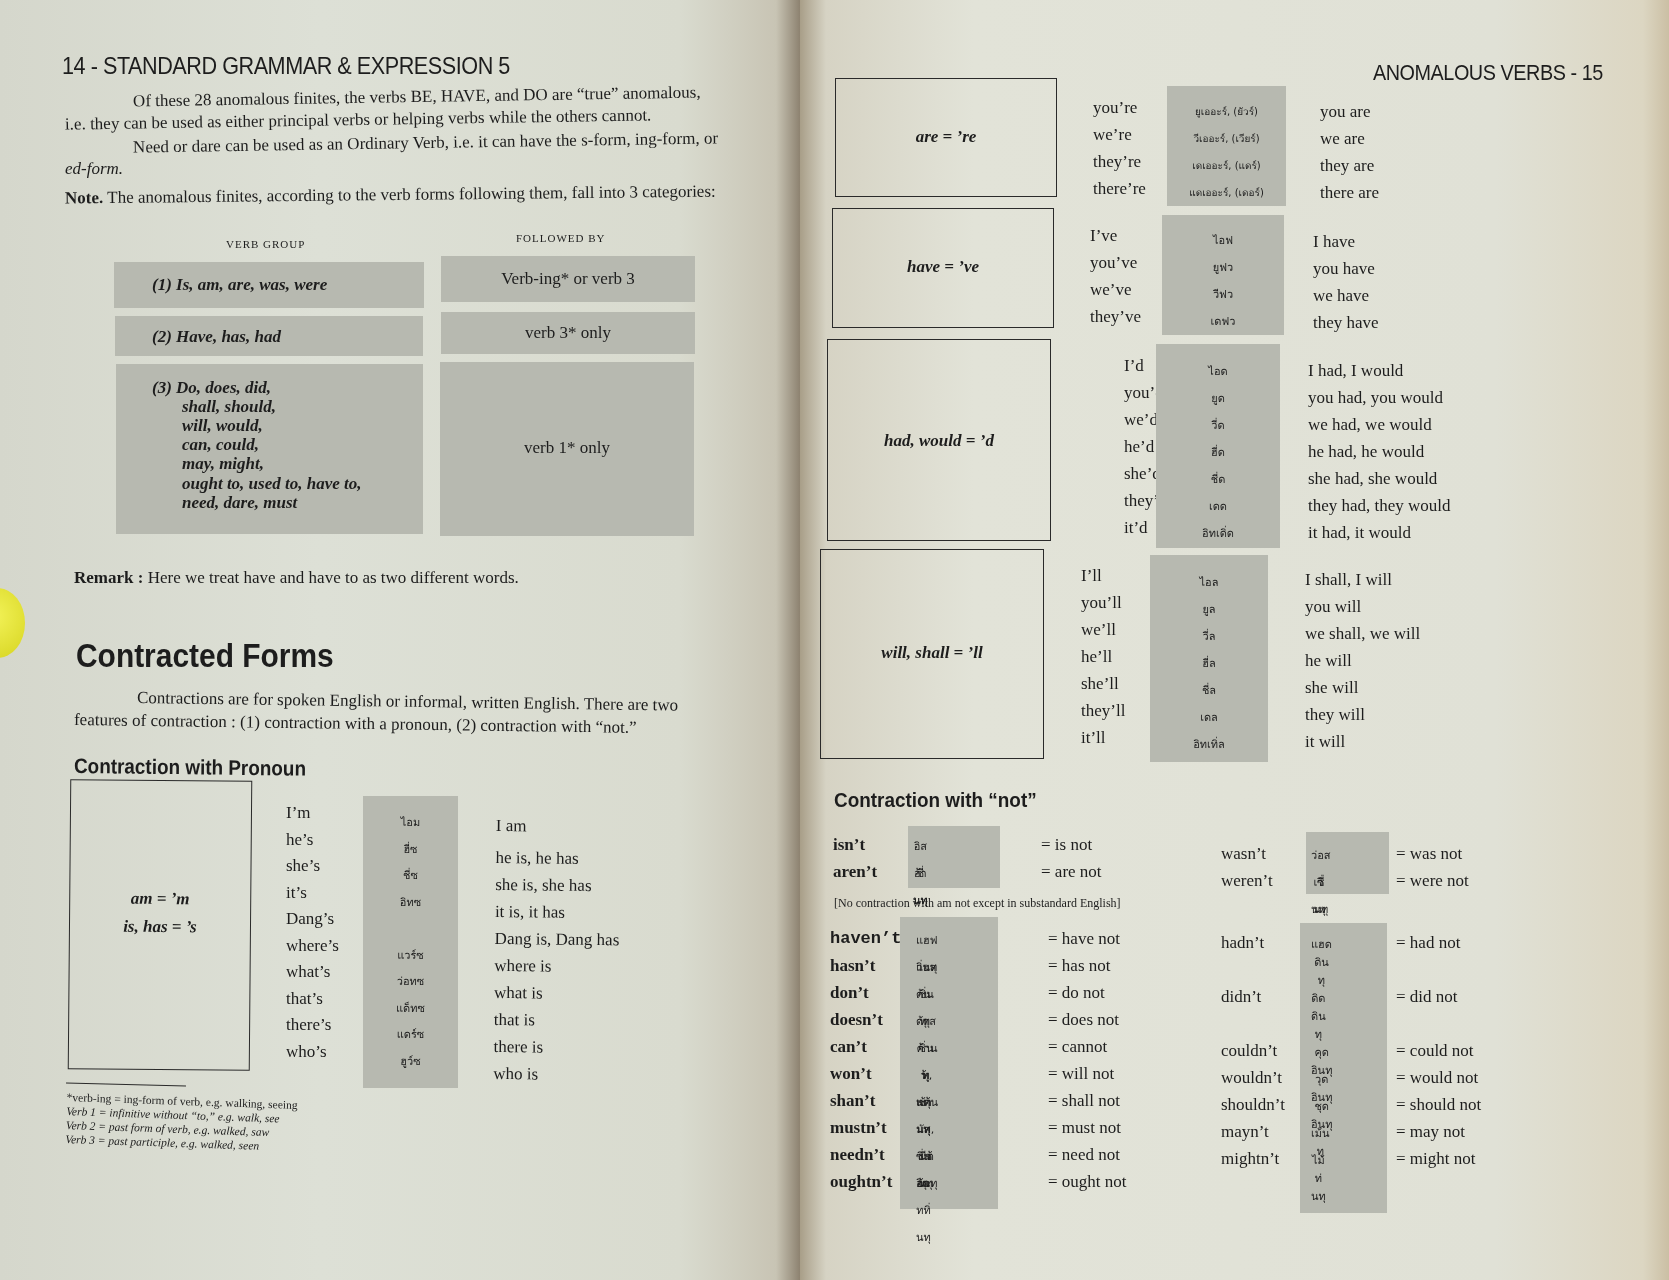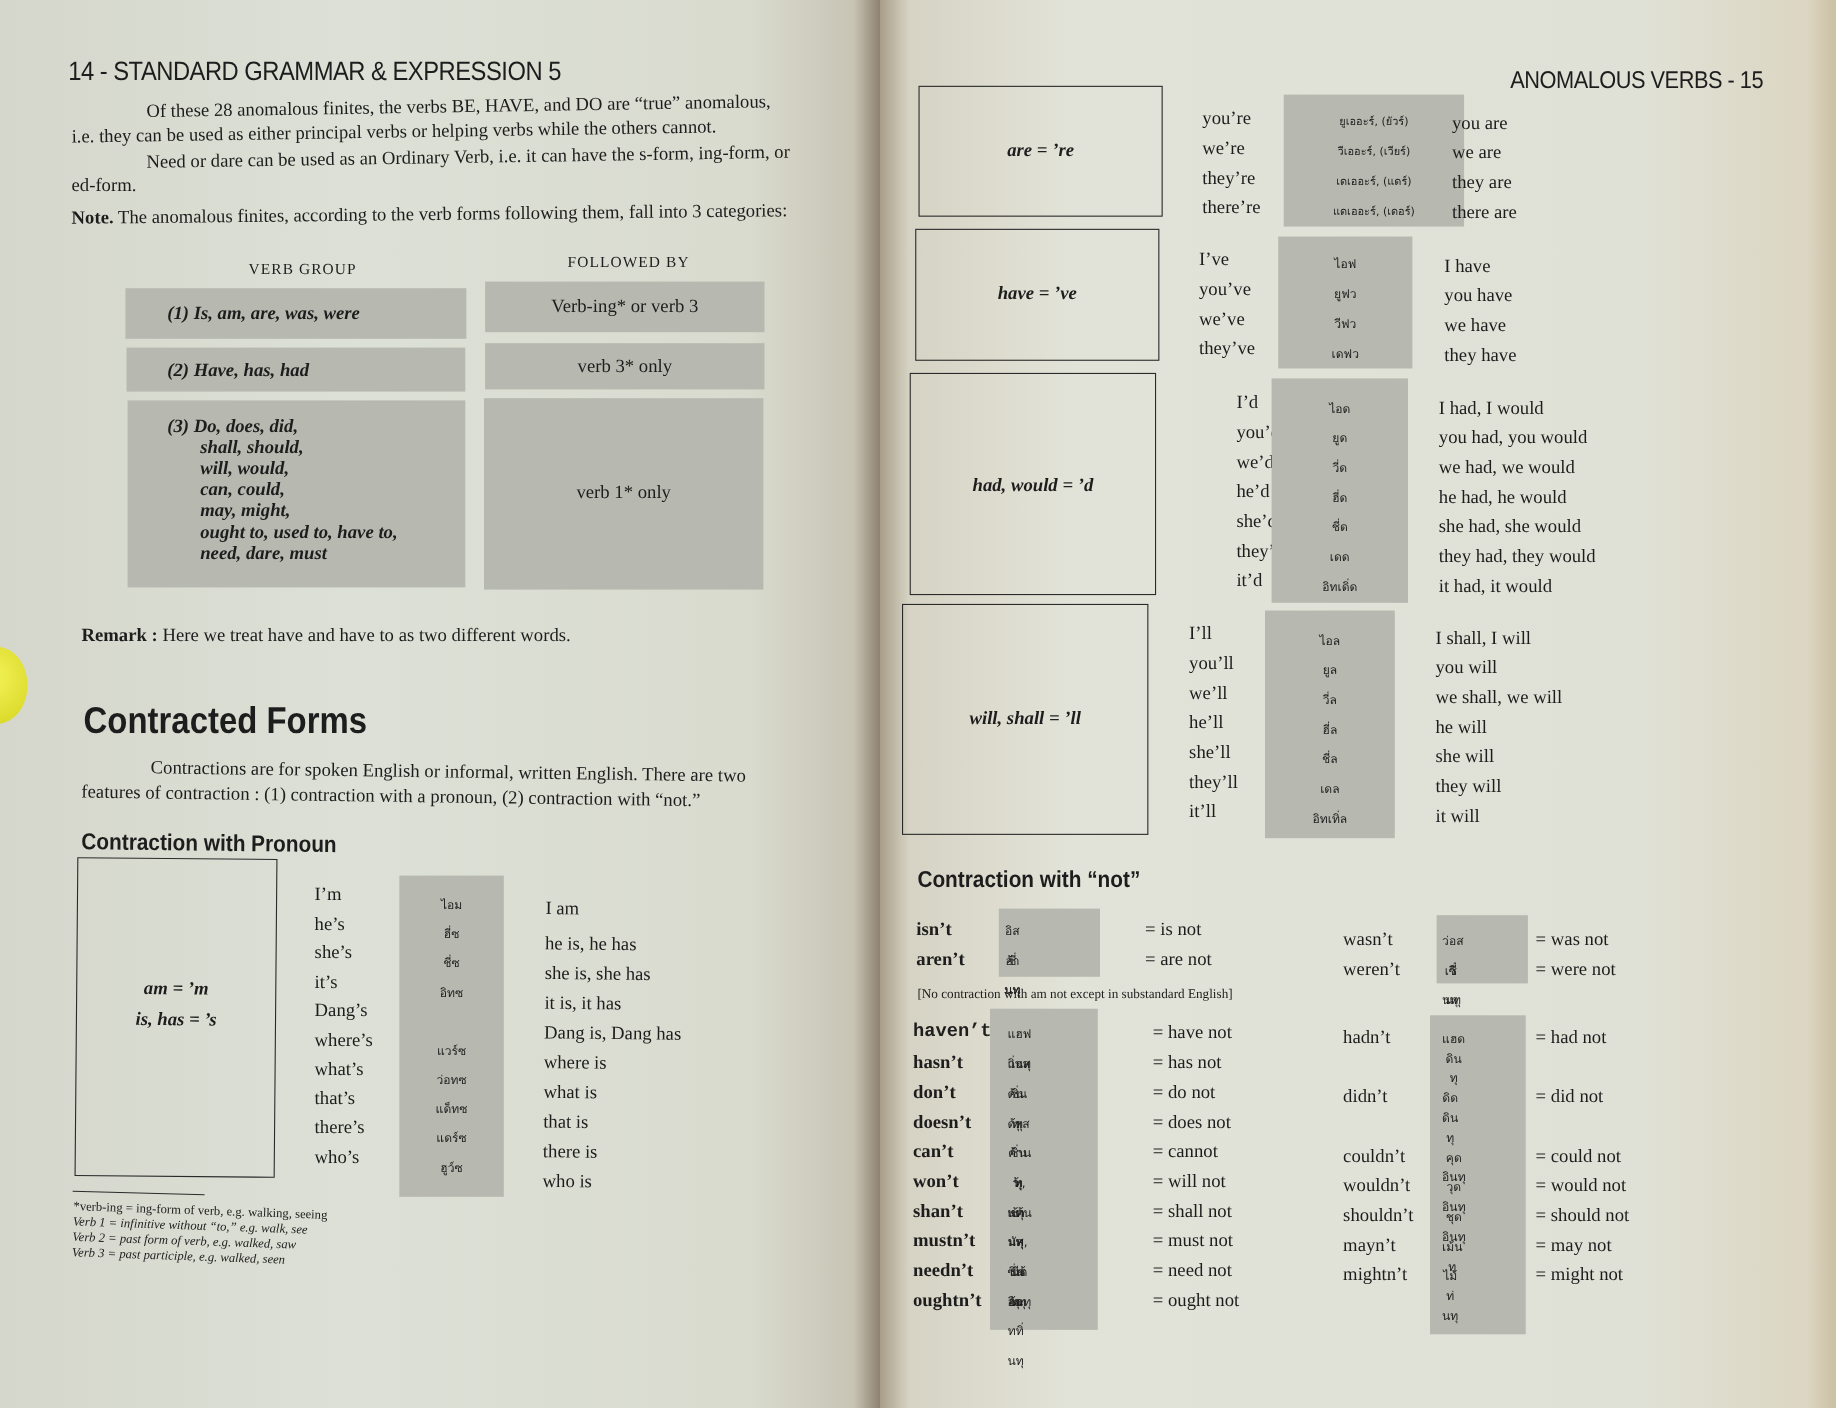--- a/index.html
+++ b/index.html
@@ -20,21 +20,21 @@
   }
   .abs { position:absolute; }
   .sans { font-family:"Liberation Sans", "DejaVu Sans", sans-serif; }
   .yellow-tab {
     position:absolute; left:-30px; top:588px; width:55px; height:70px;
     border-radius:50%; background:radial-gradient(circle at 40% 40%,#f3f35a,#d6d41f);
   }
   .running-head { font-size:24px; letter-spacing:-0.5px; transform:scaleX(0.9); transform-origin:left; }
   .para { font-size:17px; line-height:24px; white-space:nowrap; }
   .shade { background:#b7b9b0; }
-  .vg-head { font-size:14px; letter-spacing:1px; }
+  .vg-head { font-size:11px; letter-spacing:1px; }
   .vg-cell { position:absolute; font-size:17px; font-style:italic; font-weight:bold; }
   .fb-cell { position:absolute; font-size:17px; text-align:center; }
   .h1 { font-size:34px; font-weight:bold; transform:scaleX(0.88); transform-origin:left; }
   .h2 { font-size:21px; font-weight:bold; transform:scaleX(0.9); transform-origin:left; }
   .box { position:absolute; border:1.5px solid #2a2a2a; }
   .box-label { position:absolute; left:0; right:0; text-align:center; font-size:17px; font-style:italic; font-weight:bold; }
   .col { position:absolute; font-size:17px; }
   .col div { white-space:nowrap; }
   .thai { font-family:"DejaVu Sans", sans-serif; font-size:11px; text-align:center; }
   .footnote { font-size:11.5px; line-height:14px; transform:rotate(2deg); transform-origin:left top; white-space:nowrap; }
@@ -45,21 +45,21 @@
 <body>
 
 <div class="page page-left">
   <div class="yellow-tab"></div>
 
   <div class="abs sans running-head" style="left:62px;top:52px;">14 - STANDARD GRAMMAR &amp; EXPRESSION 5</div>
 
   <div class="abs para" style="left:133px;top:85px;transform:rotate(-0.9deg);">Of these 28 anomalous finites, the verbs BE, HAVE, and DO are “true” anomalous,</div>
   <div class="abs para" style="left:65px;top:108px;transform:rotate(-0.9deg);">i.e. they can be used as either principal verbs or helping verbs while the others cannot.</div>
   <div class="abs para" style="left:133px;top:131px;transform:rotate(-0.9deg);">Need or dare can be used as an Ordinary Verb, i.e. it can have the s-form, ing-form, or</div>
-  <div class="abs para" style="left:65px;top:157px;">ed-form.</div>
+  <div class="abs para" style="left:65px;top:157px;font-style:italic;">ed-form.</div>
   <div class="abs para" style="left:65px;top:183px;transform:rotate(-0.6deg);">
     <b>Note.</b>
     <span>The anomalous finites, according to the verb forms following them, fall into 3 categories:</span>
   </div>
 
   <div class="abs vg-head" style="left:226px;top:238px;">VERB GROUP</div>
   <div class="abs vg-head" style="left:516px;top:232px;">FOLLOWED BY</div>
 
   <div class="abs shade" style="left:114px;top:262px;width:310px;height:46px;">
     <div class="vg-cell" style="left:38px;top:13px;">(1) Is, am, are, was, were</div>
@@ -160,21 +160,21 @@
 
   <div class="box" style="left:35px;top:78px;width:220px;height:117px;">
     <div class="box-label" style="top:48px;">are = ’re</div>
   </div>
   <div class="col" style="left:293px;top:94px;line-height:27px;">
     <div>you’re</div>
     <div>we’re</div>
     <div>they’re</div>
     <div>there’re</div>
   </div>
-  <div class="abs shade thai" style="left:367px;top:86px;width:119px;height:120px;padding-left:45px;">
+  <div class="abs shade thai" style="left:367px;top:86px;width:119px;height:120px;">
     <div style="position:absolute;left:0;right:0;top:12px;line-height:27px;font-size:10px;">
       <div>ยูเออะร์, (ยัวร์)</div>
       <div>วีเออะร์, (เวียร์)</div>
       <div>เดเออะร์, (แดร์)</div>
       <div>แดเออะร์, (เดอร์)</div>
     </div>
   </div>
   <div class="col" style="left:520px;top:98px;line-height:27px;">
     <div>you are</div>
     <div>we are</div>

